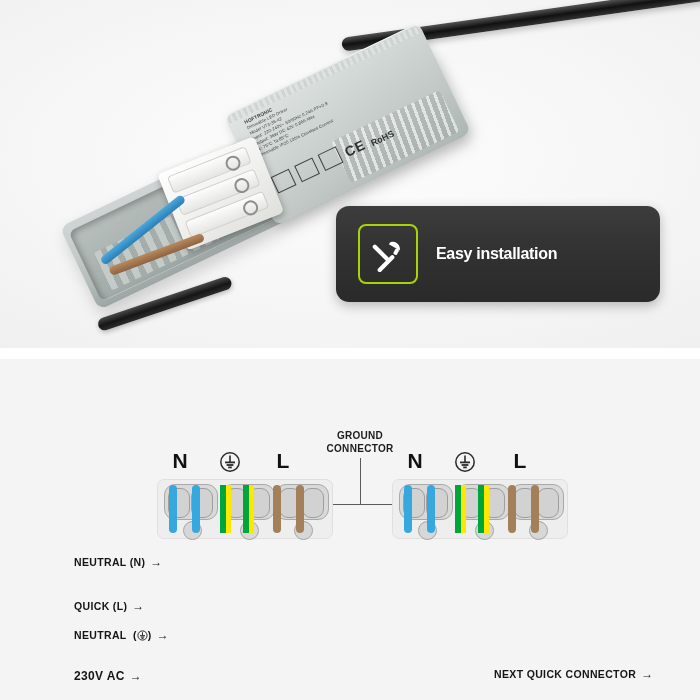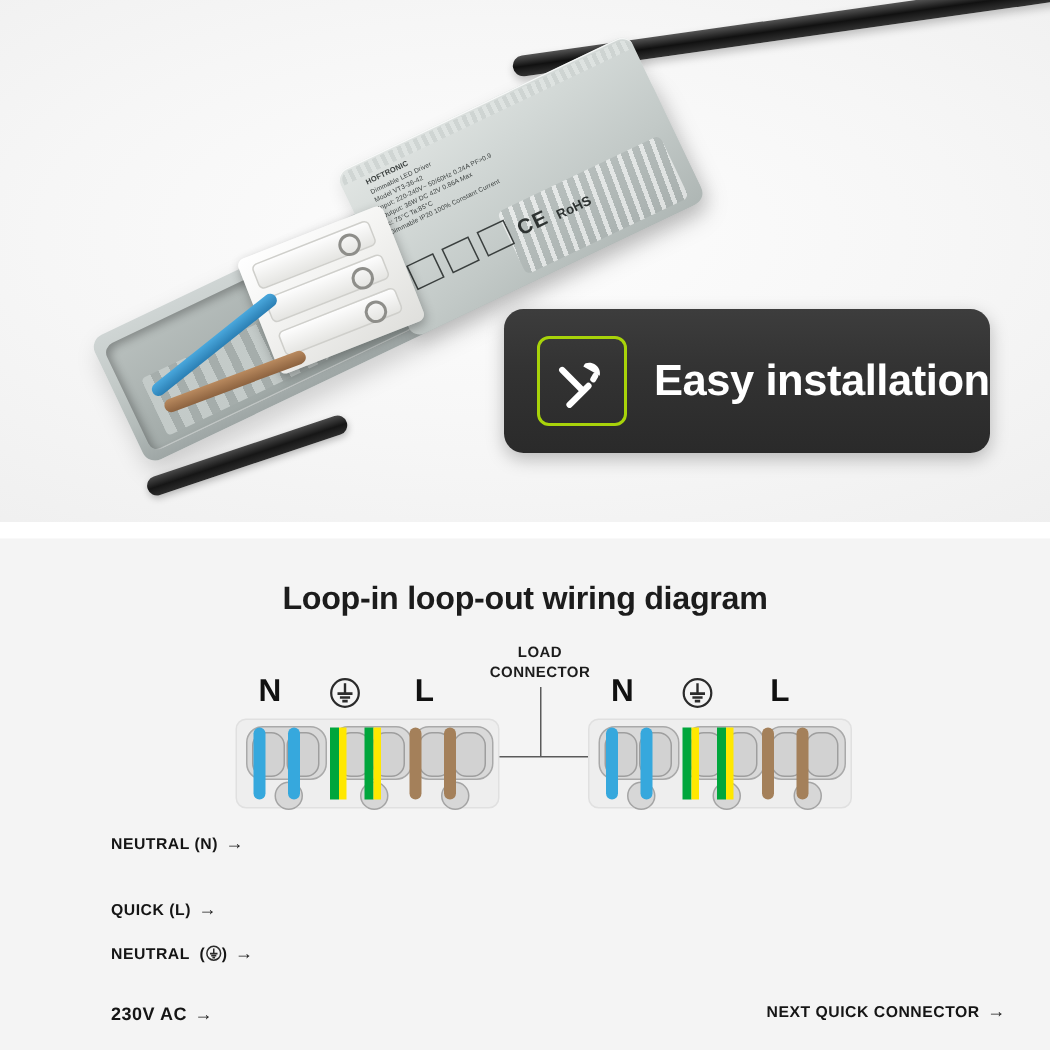--- a/index.html
+++ b/index.html
@@ -131,21 +131,21 @@
     box-shadow:0 4px 12px rgba(0,0,0,.25);
     display:flex; align-items:center; padding:0 18px 0 22px; gap:18px;
   }
   .badge-icon{
     width:60px; height:60px; flex:0 0 60px;
     border:2.5px solid #a8d30a; border-radius:8px;
     display:flex; align-items:center; justify-content:center;
   }
   .badge-text{ display:flex; flex-direction:column; justify-content:center; }
   .badge-title{
-    color:#ffffff; font-size:29px; font-weight:bold; line-height:1.06;
+    color:#ffffff; font-size:16px; font-weight:bold; line-height:1.06;
     letter-spacing:-.3px; white-space:nowrap;
   }
   .badge-sub{
     color:#eeeeee; font-size:18.5px; font-weight:normal; line-height:1.18;
     margin-top:2px; white-space:nowrap;
   }
 
   
   .gap{ position:absolute; left:0; top:348px; width:700px; height:11px; background:#ffffff; }
 
@@ -277,24 +277,23 @@
       <div class="badge-text">
         <div class="badge-title">Easy installation</div>
       </div>
     </div>
   </div>
 
   <div class="gap"></div>
 
   <div class="diag-panel">
 
-    <div class="diag-title">Loop-in loop-out wiring diagram</div>
 
     <div class="qc-callout">
-      <span>LOAD</span><br>
+      <span>GROUND</span><br>
       <span>CONNECTOR</span>
     </div>
     <div class="qc-stem"></div>
     <div class="qc-hbar"></div>
     <div class="qc-dot" style="left:179px;"></div>
     <div class="qc-dot" style="left:535px;"></div>
 
     <div class="tl" style="left:165px; top:90px;">N</div>
     <div class="earth" style="left:219px; top:92px;">
       <svg width="22" height="22" viewBox="0 0 22 22">
@@ -398,18 +397,18 @@
               <line x1="6" y1="11.4" x2="16" y2="11.4" stroke="#2b2b2b" stroke-width="2.2"></line>
               <line x1="7.6" y1="14.2" x2="14.4" y2="14.2" stroke="#2b2b2b" stroke-width="2.2"></line>
               <line x1="9.2" y1="16.8" x2="12.8" y2="16.8" stroke="#2b2b2b" stroke-width="2.2"></line>
             </svg></span>)</span><span class="arrow-g">→</span>
     </div>
 
     <div class="legend" style="left:74px; top:310px; font-size:12px;">
       <span>230V AC</span><span class="arrow-g">→</span>
     </div>
 
-    <div class="legend" style="left:511px; top:308px;">
+    <div class="legend" style="left:494px; top:308px;">
       <span>NEXT QUICK CONNECTOR</span><span class="arrow-g">→</span>
     </div>
 
   </div>
 </div>
 
 </body></html>

